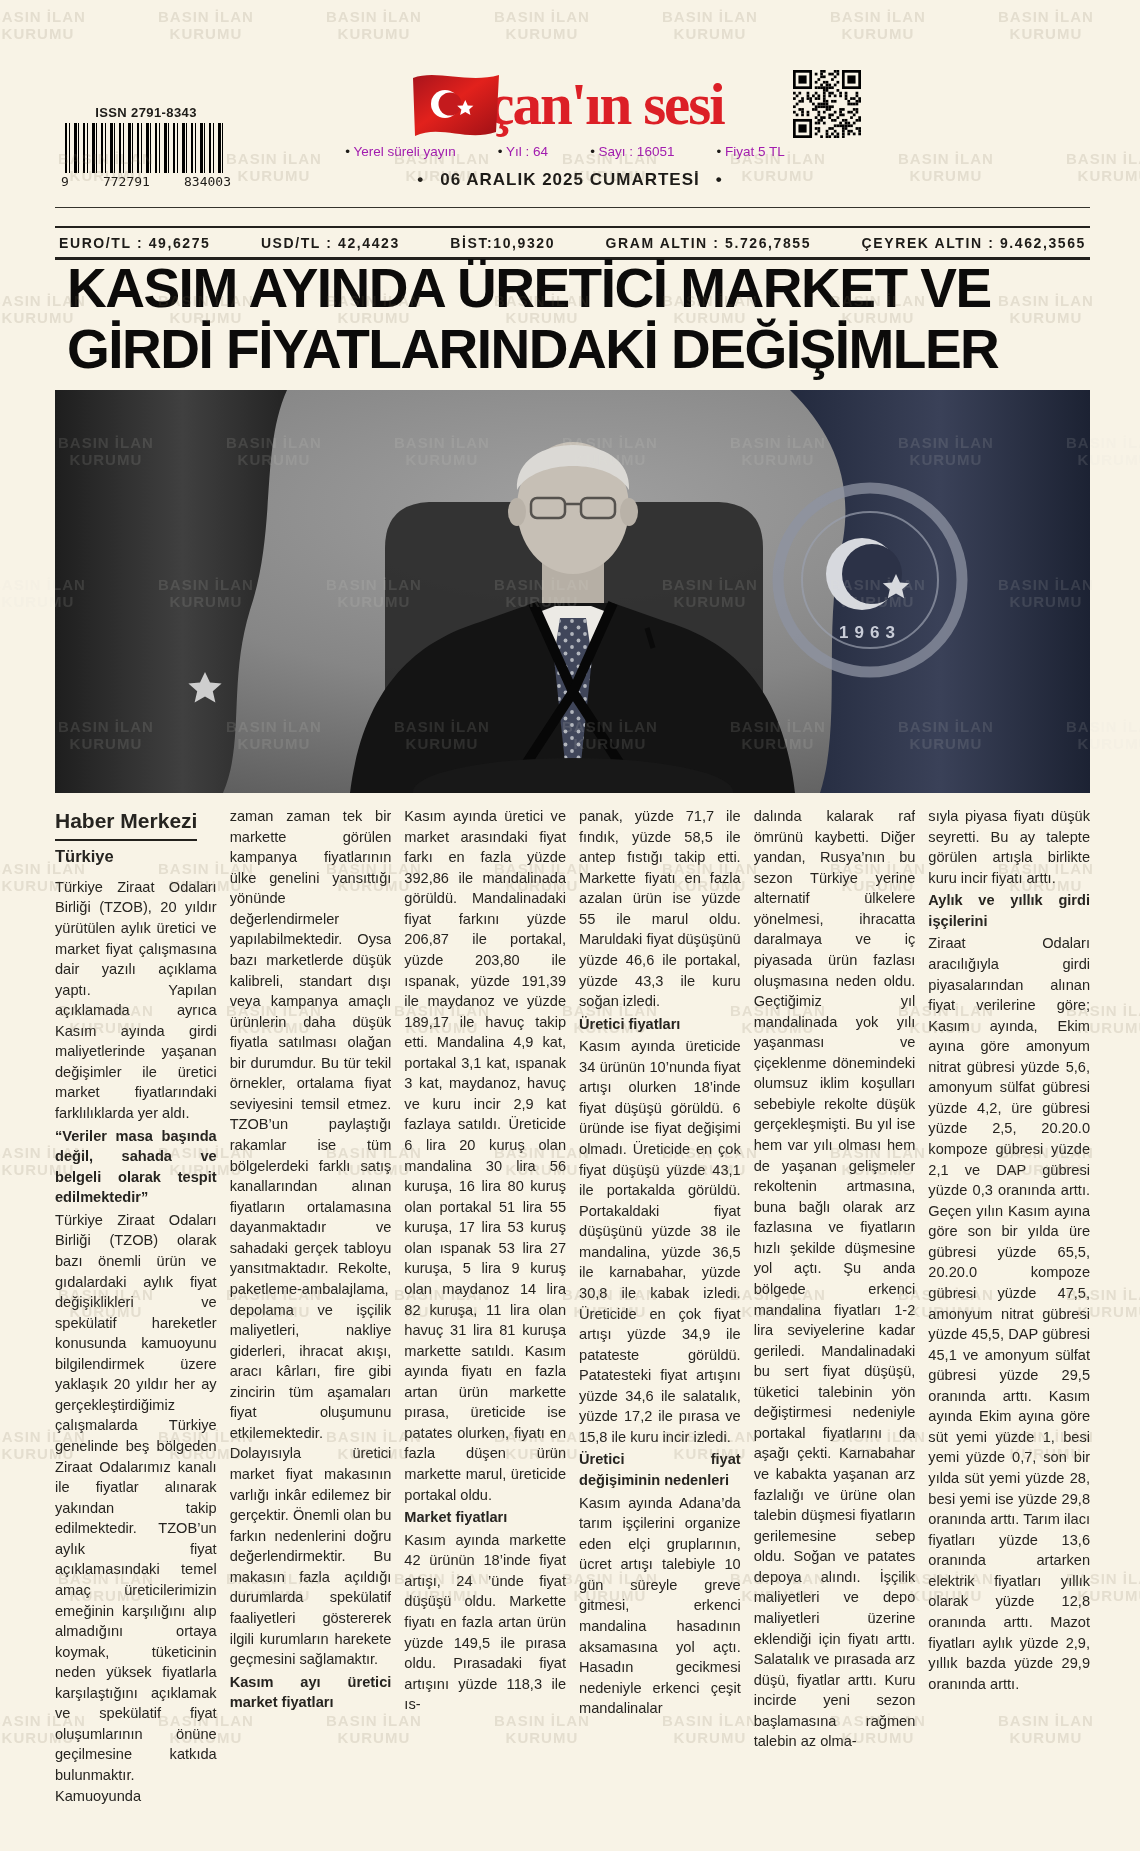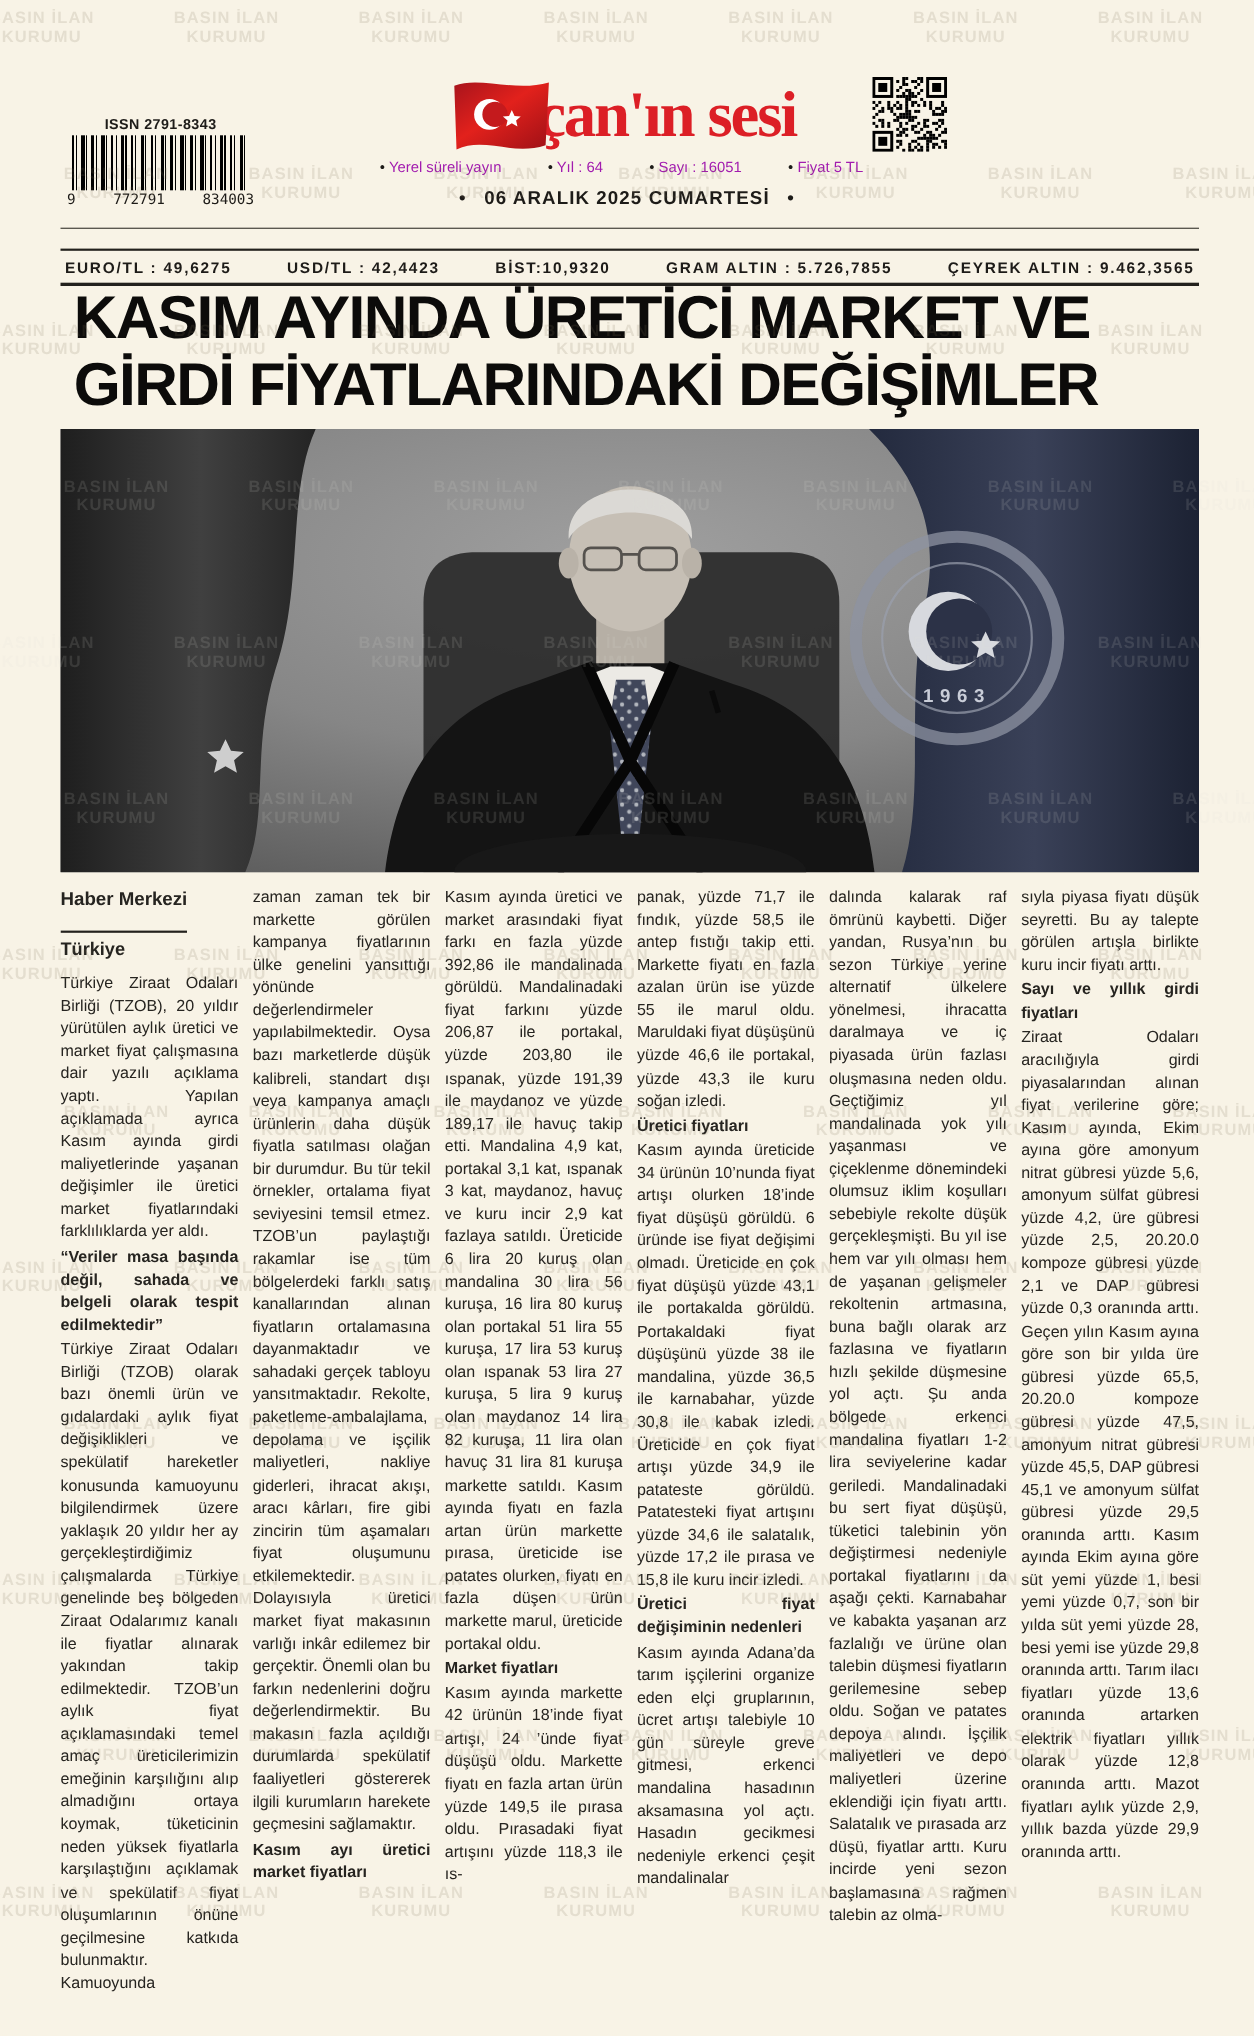--- a/index.html
+++ b/index.html
@@ -39,22 +39,22 @@
   .headline{position:absolute;left:55px;right:50px;top:246px;margin:12px;color:#0c0b0a;
       font-size:55px;line-height:1.1;font-weight:bold;letter-spacing:-1.5px;}
   
   .photo{position:absolute;left:55px;top:390px;width:1035px;height:403px;background:#777;}
   
   .article{position:absolute;left:55px;right:50px;top:806px;bottom:16px;display:flex;gap:13px;}
   .col{flex:1 1 0;overflow:hidden;text-align:justify;font-size:14.6px;line-height:1.41;color:#262420;}
   .col p{margin:0 0 2px;}
   .col p.bold{font-weight:bold;}
   .byline{margin-bottom:9px;}
-  .byline .l1{font-weight:bold;font-size:17px;display:inline-block;border-bottom:2px solid #23211d;
-      padding-bottom:16px;}
+  .byline .l1{font-weight:bold;font-size:21px;display:inline-block;border-bottom:2px solid #23211d;
+      padding-bottom:3px;}
   .byline .l2{font-weight:bold;font-size:16.5px;margin-top:4px;}
 </style>
 </head>
 <body>
 
 <div class="page">
 
   <div id="watermarks">
       <span class="wm" style="left: -10px; top: 8px; color: rgba(122, 112, 86, 0.16);">BASIN İLAN
 KURUMU</span>
@@ -566,17 +566,17 @@
         <p class="bold">Üretici fiyatları</p>
         <p>Kasım ayında üreticide 34 ürünün 10’nunda fiyat artışı olurken 18’inde fiyat düşüşü görüldü. 6 üründe ise fiyat değişimi olmadı. Üreticide en çok fiyat düşüşü yüzde 43,1 ile portakalda görüldü. Portakaldaki fiyat düşüşünü yüzde 38 ile mandalina, yüzde 36,5 ile karnabahar, yüzde 30,8 ile kabak izledi. Üreticide en çok fiyat artışı yüzde 34,9 ile patateste görüldü. Patatesteki fiyat artışını yüzde 34,6 ile salatalık, yüzde 17,2 ile pırasa ve 15,8 ile kuru incir izledi.</p>
         <p class="bold">Üretici fiyat değişiminin nedenleri</p>
         <p>Kasım ayında Adana’da tarım işçilerini organize eden elçi gruplarının, ücret artışı talebiyle 10 gün süreyle greve gitmesi, erkenci mandalina hasadının aksamasına yol açtı. Hasadın gecikmesi nedeniyle erkenci çeşit mandalinalar</p>
       </div>
       <div class="col">
         <p>dalında kalarak raf ömrünü kaybetti. Diğer yandan, Rusya’nın bu sezon Türkiye yerine alternatif ülkelere yönelmesi, ihracatta daralmaya ve iç piyasada ürün fazlası oluşmasına neden oldu. Geçtiğimiz yıl mandalinada yok yılı yaşanması ve çiçeklenme dönemindeki olumsuz iklim koşulları sebebiyle rekolte düşük gerçekleşmişti. Bu yıl ise hem var yılı olması hem de yaşanan gelişmeler rekoltenin artmasına, buna bağlı olarak arz fazlasına ve fiyatların hızlı şekilde düşmesine yol açtı. Şu anda bölgede erkenci mandalina fiyatları 1-2 lira seviyelerine kadar geriledi. Mandalinadaki bu sert fiyat düşüşü, tüketici talebinin yön değiştirmesi nedeniyle portakal fiyatlarını da aşağı çekti. Karnabahar ve kabakta yaşanan arz fazlalığı ve ürüne olan talebin düşmesi fiyatların gerilemesine sebep oldu. Soğan ve patates depoya alındı. İşçilik maliyetleri ve depo maliyetleri üzerine eklendiği için fiyatı arttı. Salatalık ve pırasada arz düşü, fiyatlar arttı. Kuru incirde yeni sezon başlamasına rağmen talebin az olma-</p>
       </div>
       <div class="col">
         <p>sıyla piyasa fiyatı düşük seyretti. Bu ay talepte görülen artışla birlikte kuru incir fiyatı arttı.</p>
-        <p class="bold">Sayı ve yıllık girdi fiyatları</p>
+        <p class="bold">Aylık ve yıllık girdi işçilerini</p>
         <p>Ziraat Odaları aracılığıyla girdi piyasalarından alınan fiyat verilerine göre; Kasım ayında, Ekim ayına göre amonyum nitrat gübresi yüzde 5,6, amonyum sülfat gübresi yüzde 4,2, üre gübresi yüzde 2,5, 20.20.0 kompoze gübresi yüzde 2,1 ve DAP gübresi yüzde 0,3 oranında arttı. Geçen yılın Kasım ayına göre son bir yılda üre gübresi yüzde 65,5, 20.20.0 kompoze gübresi yüzde 47,5, amonyum nitrat gübresi yüzde 45,5, DAP gübresi 45,1 ve amonyum sülfat gübresi yüzde 29,5 oranında arttı. Kasım ayında Ekim ayına göre süt yemi yüzde 1, besi yemi yüzde 0,7, son bir yılda süt yemi yüzde 28, besi yemi ise yüzde 29,8 oranında arttı. Tarım ilacı fiyatları yüzde 13,6 oranında artarken elektrik fiyatları yıllık olarak yüzde 12,8 oranında arttı. Mazot fiyatları aylık yüzde 2,9, yıllık bazda yüzde 29,9 oranında arttı.</p>
       </div>
     </section>
 </div>
 
 </body></html>

